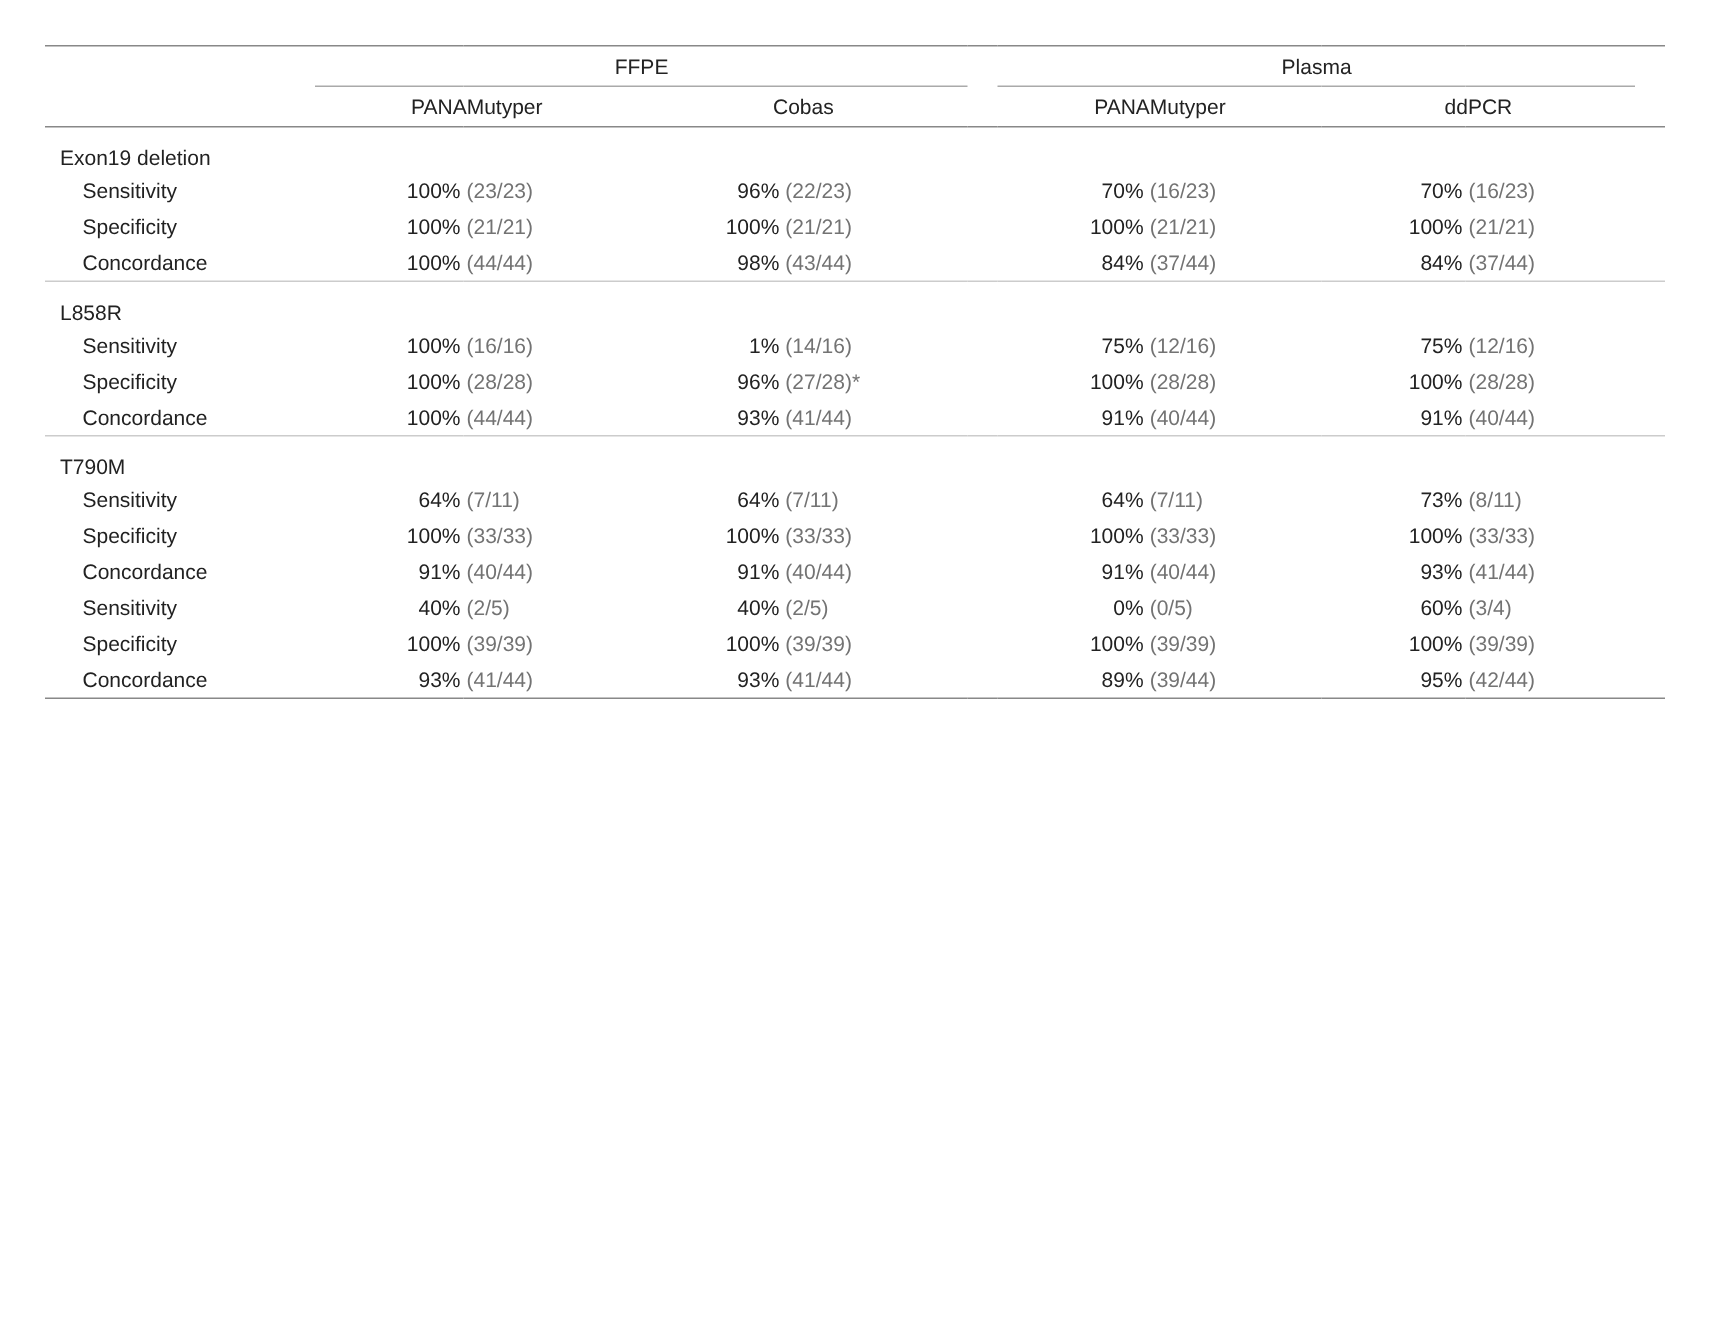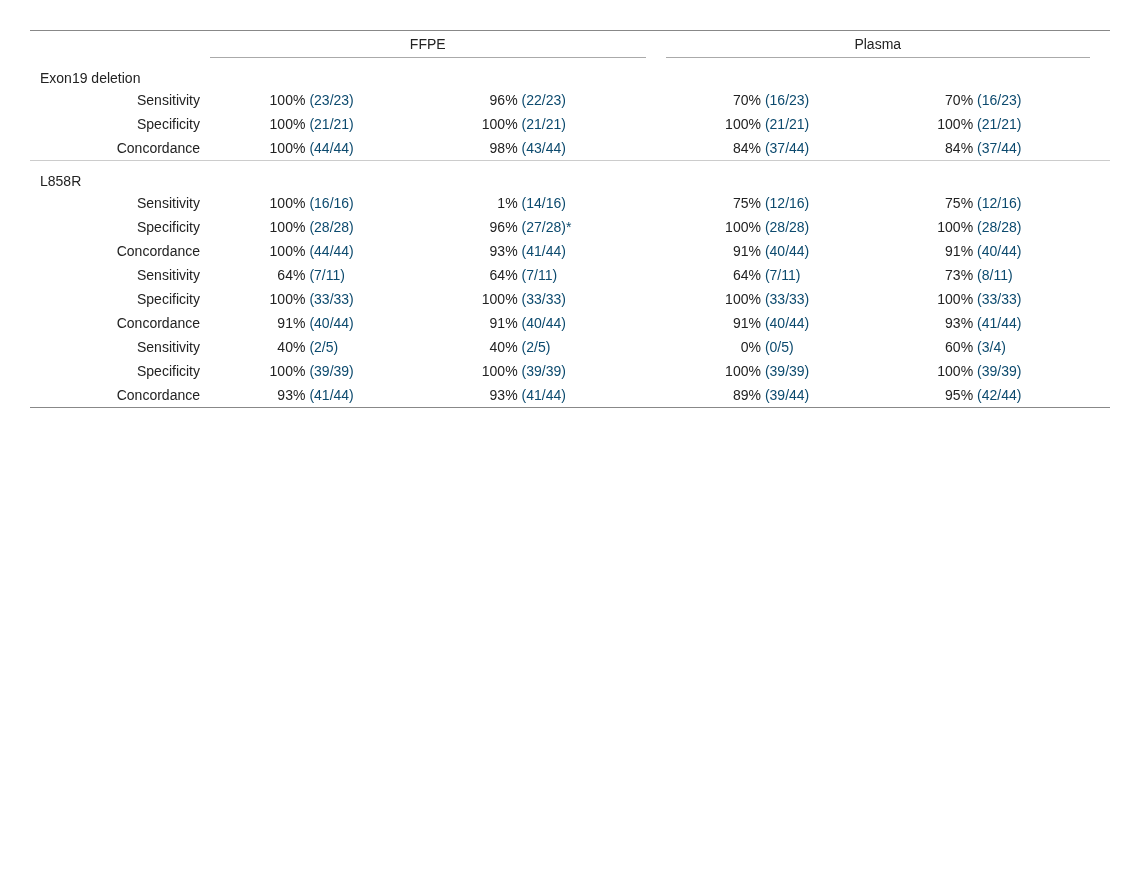--- a/index.html
+++ b/index.html
@@ -69,55 +69,64 @@
       padding: 4px 10px;
     }
 
     
     .last-row td {
       border-bottom: 1.5px solid #888;
     }
 
     
     td.row-label {
-      text-align: right;
+      text-align: left;
       padding-left: 25px;
     }
 
     
     td.pct {
       text-align: right;
       padding-right: 2px;
     }
 
     
     td.frac {
       text-align: left;
       padding-left: 2px;
-      color: #0c4a6e;
+      color: #737373;
     }
 
     
     .group-header {
       border-bottom: 1px solid #888;
     }
   </style>
 </head>
 <body>
 
 <div class="table-wrapper">
   <table>
     <thead>
       <tr class="header-group">
         <th style="width:180px;"></th>
         <th colspan="4" class="group-header" style="border-bottom:1px solid #aaa;">FFPE</th>
         <th style="width:10px;"></th>
         <th colspan="4" class="group-header" style="border-bottom:1px solid #aaa;">Plasma</th>
         <th style="width:10px;"></th>
       </tr>
+      <tr class="header-sub">
+        <th></th>
+        <th colspan="2">PANAMutyper</th>
+        <th colspan="2">Cobas</th>
+        <th></th>
+        <th colspan="2">PANAMutyper</th>
+        <th colspan="2">ddPCR</th>
+        <th></th>
+      </tr>
     </thead>
     <tbody id="table-body">
     <tr class="section-header first-section-header">
           <td colspan="11">Exon19 deletion</td>
         </tr>
         <tr class="data-row">
           <td class="row-label">Sensitivity</td>
           <td class="pct">100%</td>
           <td class="frac">(23/23)</td>
           <td class="pct">96%</td>
@@ -190,20 +199,23 @@
           <td class="frac">(44/44)</td>
           <td class="pct">93%</td>
           <td class="frac">(41/44)</td>
           <td style="width: 10px;"></td>
           <td class="pct">91%</td>
           <td class="frac">(40/44)</td>
           <td class="pct">91%</td>
           <td class="frac">(40/44)</td>
           <td></td>
         </tr>
+        <tr class="section-header">
+          <td colspan="11">T790M</td>
+        </tr>
         <tr class="data-row">
           <td class="row-label">Sensitivity</td>
           <td class="pct">64%</td>
           <td class="frac">(7/11)</td>
           <td class="pct">64%</td>
           <td class="frac">(7/11)</td>
           <td style="width: 10px;"></td>
           <td class="pct">64%</td>
           <td class="frac">(7/11)</td>
           <td class="pct">73%</td>

